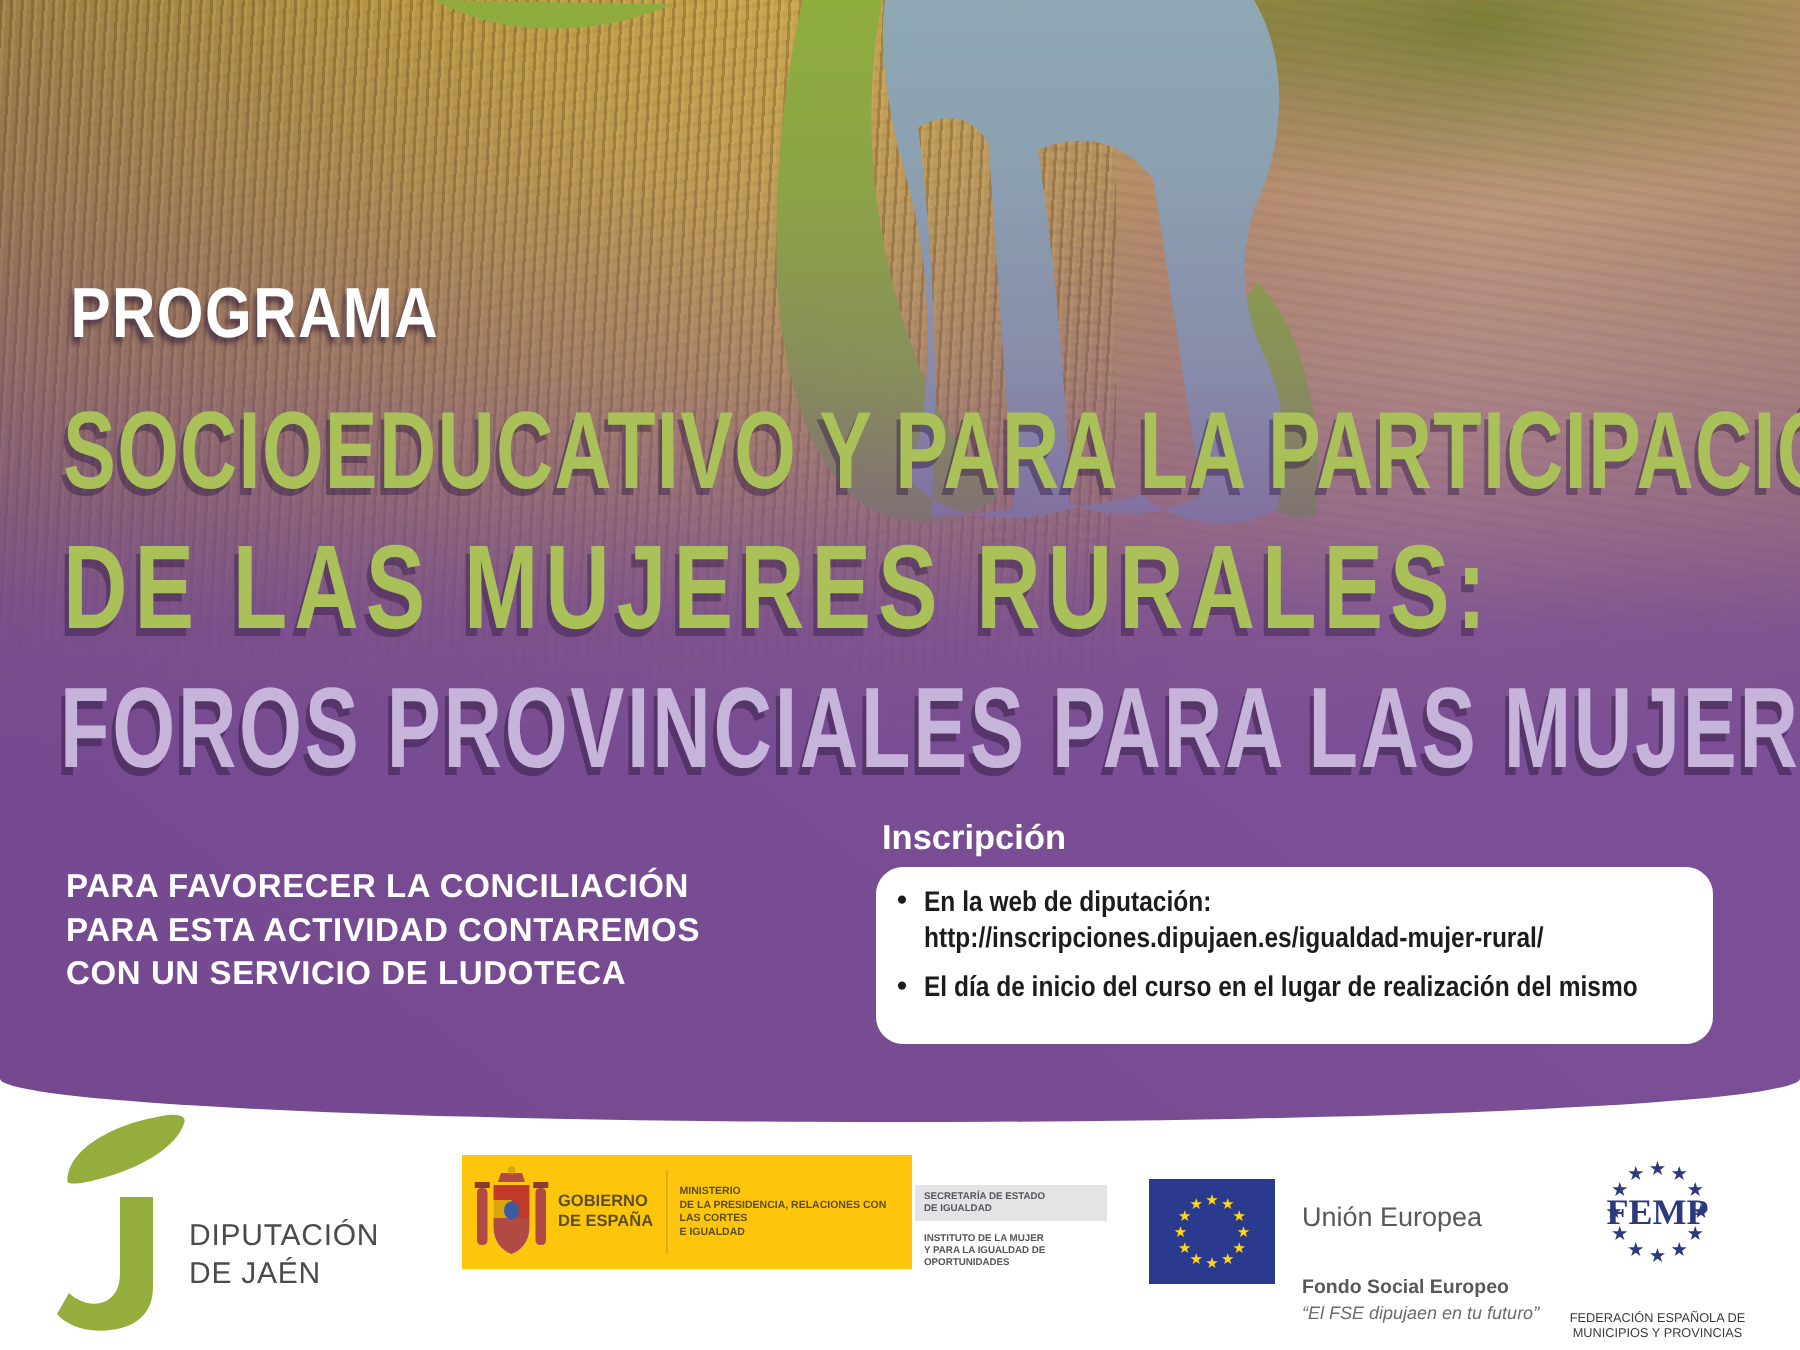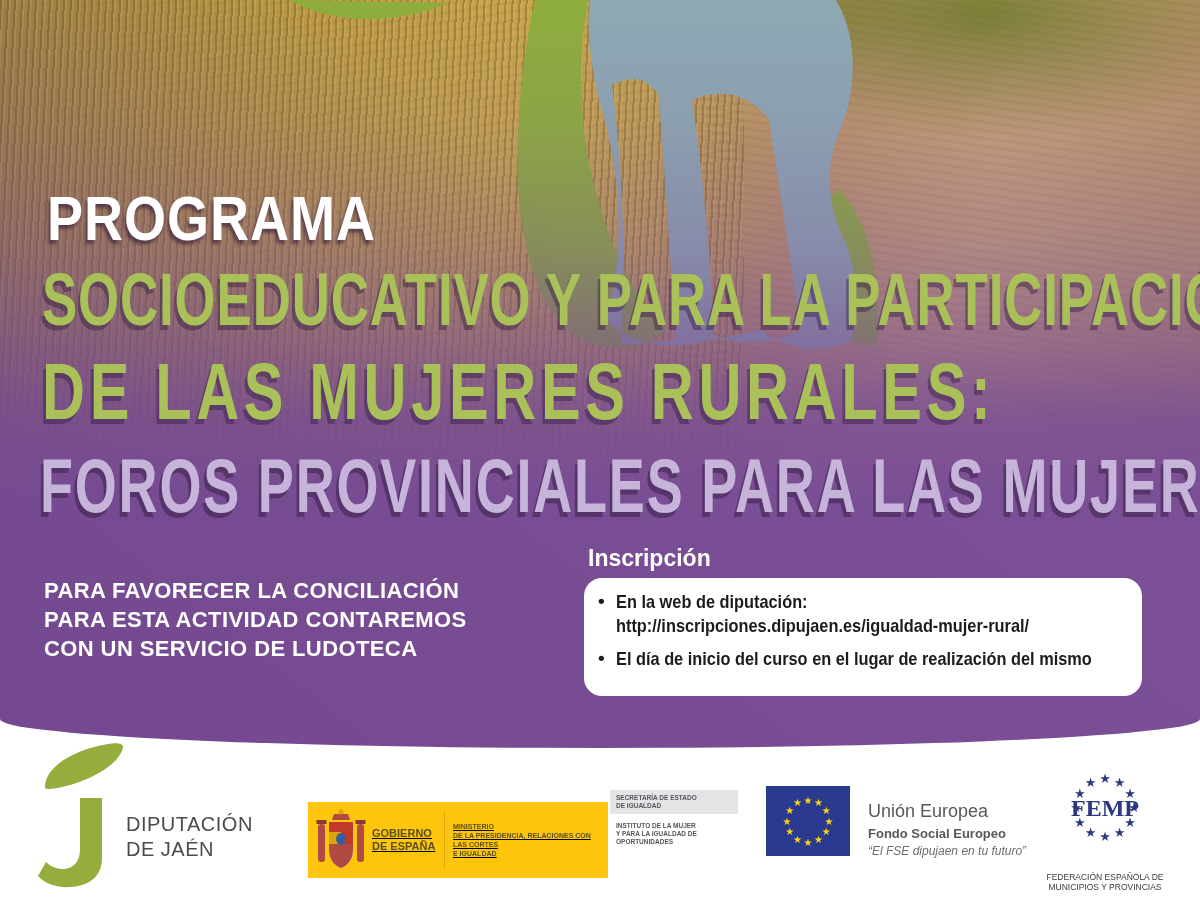--- a/index.html
+++ b/index.html
@@ -43,21 +43,21 @@
         rgba(122,78,148,0.32) 33%,
         rgba(122,78,148,0.62) 46%,
         rgba(122,78,148,0.90) 56%,
         rgba(123,79,149,1) 66%,
         #7b4f95 100%);
   }
 
   
   .title-line{position:absolute;white-space:nowrap;font-weight:bold;line-height:1;}
   .cond{display:inline-block;transform-origin:0 0;}
-  .t1{left:47px;top:186px;font-size:54px;color:#ffffff;text-shadow:-2px 3px 3px rgba(40,20,55,0.55);}
+  .t1{left:47px;top:186px;font-size:40px;color:#ffffff;text-shadow:-2px 3px 3px rgba(40,20,55,0.55);}
   .t1 .cond{transform:scale(1,1.18);letter-spacing:1px;}
   .t2{left:42px;top:264px;font-size:60px;color:#a9c158;text-shadow:-3px 4px 0 rgba(50,28,66,0.45);}
   .t2 .cond{transform:scale(0.88,1.22);letter-spacing:1px;}
   .t3{left:42px;top:352px;font-size:64px;color:#a9c158;text-shadow:-3px 4px 0 rgba(50,28,66,0.45);}
   .t3 .cond{transform:scale(0.93,1.24);letter-spacing:5px;}
   .t4{left:40px;top:448px;font-size:60px;color:#c7b4da;text-shadow:-3px 4px 0 rgba(50,28,66,0.5);}
   .t4 .cond{transform:scale(0.9,1.27);letter-spacing:2px;}
 
   
   .conciliacion{
@@ -75,35 +75,35 @@
   .bullet-item{display:flex;margin-bottom:9px;}
   .bullet-dot{width:18px;flex:0 0 18px;}
   .b-line{white-space:nowrap;display:block;transform:scale(0.86,1);transform-origin:0 0;line-height:24px;}
 
   
   .footer{position:absolute;left:0;top:690px;width:1200px;height:210px;}
 
   .jaen{position:absolute;left:20px;top:50px;width:250px;height:150px;}
   .jaen-text{position:absolute;left:106px;top:72px;color:#4c4b49;font-size:20px;line-height:25px;letter-spacing:0.5px;}
 
-  .gob{position:absolute;left:308px;top:112px;text-decoration:underline;}
+  .gob{position:absolute;left:308px;top:80px;}
   .gob-yellow{position:relative;width:300px;height:76px;background:#fdc50b;display:flex;align-items:center;}
   .gob-arms{width:54px;height:64px;margin-left:6px;flex:0 0 54px;}
   .gob-name{font-size:11px;font-weight:bold;color:#5d4f1c;line-height:13px;margin-left:4px;width:64px;}
   .gob-divider{width:1px;height:56px;background:#d9a80a;margin:0 8px;}
   .gob-ministry{font-size:7px;font-weight:bold;color:#5d4f1c;line-height:9px;width:150px;}
   .secretaria{position:absolute;left:610px;top:100px;width:128px;}
   .secretaria-box{background:#e4e4e6;padding:4px 6px;font-size:6.5px;color:#55565a;line-height:8px;font-weight:bold;}
   .instituto{margin-top:8px;font-size:6.5px;color:#55565a;line-height:8px;font-weight:bold;padding-left:6px;}
 
   .ue{position:absolute;left:766px;top:96px;display:flex;}
   .ue-flag{width:84px;height:70px;flex:0 0 84px;}
   .ue-text{margin-left:18px;}
   .ue-title{font-size:18px;color:#57585a;margin-top:15px;}
-  .ue-sub{font-size:13px;color:#57585a;font-weight:bold;margin-top:4px;}
+  .ue-sub{font-size:13px;color:#57585a;font-weight:bold;margin-top:28px;}
   .ue-quote{font-size:12px;color:#6b6c6e;font-style:italic;margin-top:3px;}
 
   .femp{position:absolute;left:1042px;top:72px;width:126px;text-align:center;}
   .femp-svg{width:104px;height:104px;}
   .femp-text{font-size:8.5px;font-weight:normal;color:#3a3a38;line-height:10px;margin-top:2px;text-align:center;}
 </style>
 </head>
 <body>
 
 <div class="poster">

